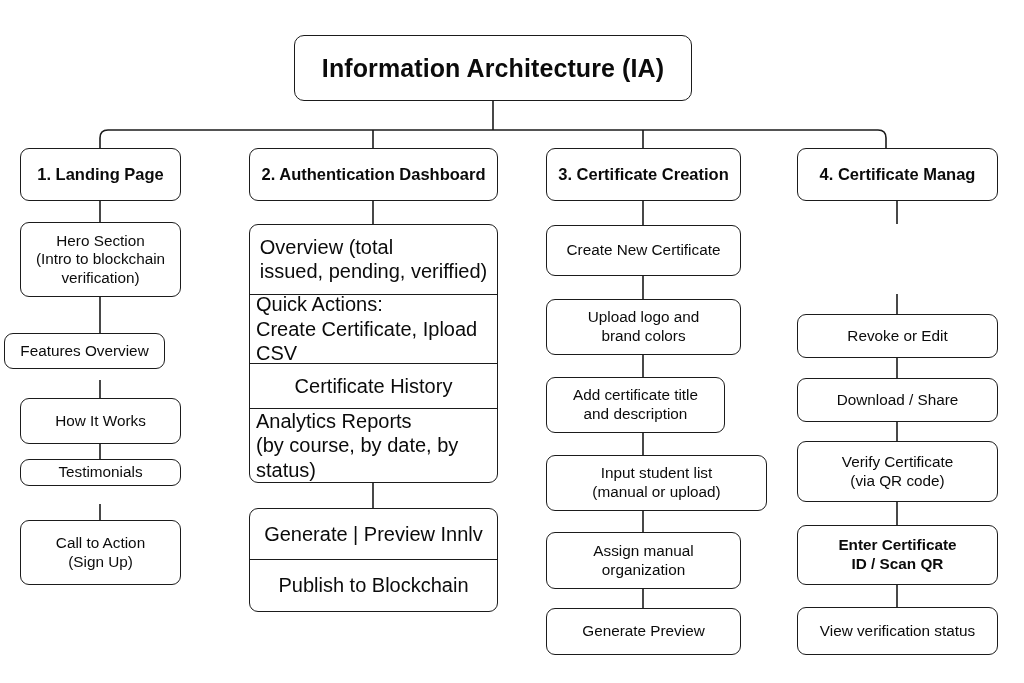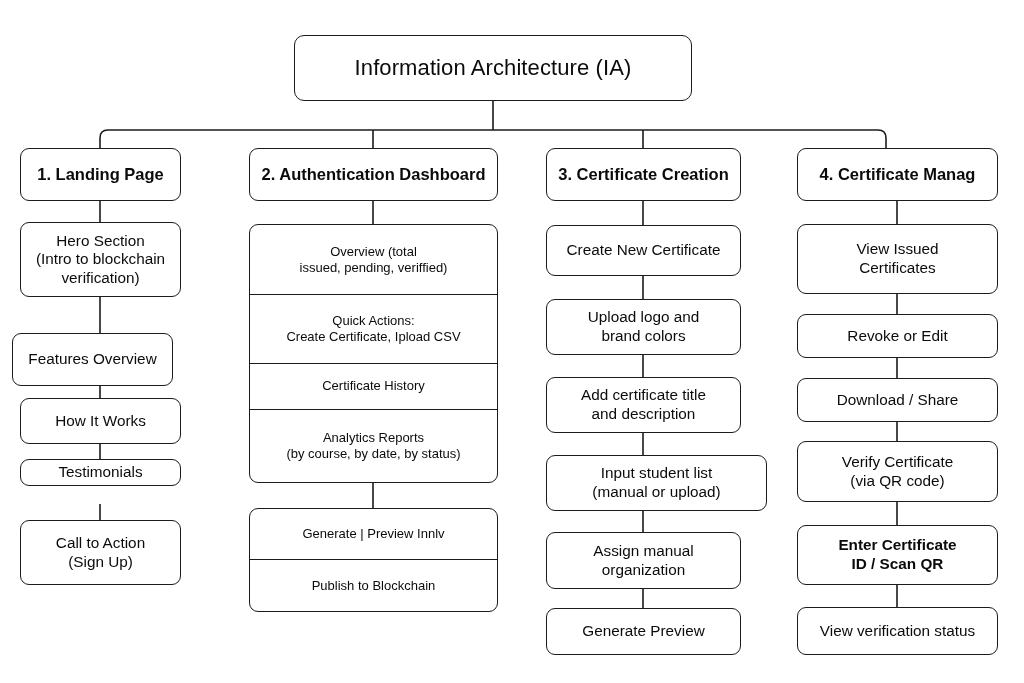--- a/index.html
+++ b/index.html
@@ -35,22 +35,22 @@
     display: flex;
     align-items: center;
     justify-content: center;
     text-align: center;
     line-height: 1.22;
     white-space: pre-line;
     padding: 2px 6px;
   }
 
   .root {
-    font-size: 22px;
-    font-weight: 400;
+    font-size: 25px;
+    font-weight: 700;
     letter-spacing: .1px;
     border-width: 1.8px;
     border-radius: 10px;
   }
 
   .colhead {
     font-size: 16.5px;
     font-weight: 700;
   }
 
@@ -69,24 +69,24 @@
     overflow: hidden;
     display: flex;
     flex-direction: column;
   }
   .group .row {
     box-sizing: border-box;
     flex: 1 1 auto;
     display: flex;
     align-items: center;
     justify-content: center;
-    text-align: center;
+    text-align: left;
     line-height: 1.22;
     white-space: pre-line;
-    font-size: 13px;
+    font-size: 20px;
     padding: 2px 6px;
     border-bottom: 1.5px solid #1b1b1b;
   }
   .group .row:last-child {
     border-bottom: none;
   }
 </style>
 </head>
 <body>
 
@@ -133,21 +133,21 @@
 
   <div class="node colhead" style="left:20px; top:148px; width:161px; height:53px;">
     <span>1. Landing Page</span>
   </div>
 
   <div class="node item" style="left:20px; top:222px; width:161px; height:75px;">
     <span>Hero Section
 (Intro to blockchain
 verification)</span>
   </div>
-  <div class="node item" style="left:12px; top:333px; width:161px; height:53px;">
+  <div class="node item" style="left:4px; top:333px; width:161px; height:36px;">
     <span>Features Overview</span>
   </div>
   <div class="node item" style="left:20px; top:398px; width:161px; height:46px;">
     <span>How It Works</span>
   </div>
   <div class="node item" style="left:20px; top:459px; width:161px; height:27px;">
     <span>Testimonials</span>
   </div>
   <div class="node item" style="left:20px; top:520px; width:161px; height:65px;">
     <span>Call to Action
@@ -189,44 +189,40 @@
     <span>3. Certificate Creation</span>
   </div>
 
   <div class="node item" style="left:546px; top:225px; width:195px; height:51px;">
     <span>Create New Certificate</span>
   </div>
   <div class="node item" style="left:546px; top:299px; width:195px; height:56px;">
     <span>Upload logo and
 brand colors</span>
   </div>
-  <div class="node item" style="left:546px; top:377px; width:195px; height:56px;">
+  <div class="node item" style="left:546px; top:377px; width:179px; height:56px;">
     <span>Add certificate title
 and description</span>
   </div>
   <div class="node item" style="left:546px; top:455px; width:221px; height:56px;">
     <span>Input student list
 (manual or upload)</span>
   </div>
   <div class="node item" style="left:546px; top:532px; width:195px; height:57px;">
     <span>Assign manual
 organization</span>
   </div>
   <div class="node item" style="left:546px; top:608px; width:195px; height:47px;">
     <span>Generate Preview</span>
   </div>
 
   <div class="node colhead" style="left:797px; top:148px; width:201px; height:53px;">
     <span>4. Certificate Manag</span>
   </div>
 
-  <div class="node item" style="left:797px; top:224px; width:201px; height:70px;">
-    <span>View Issued
-Certificates</span>
-  </div>
   <div class="node item" style="left:797px; top:314px; width:201px; height:44px;">
     <span>Revoke or Edit</span>
   </div>
   <div class="node item" style="left:797px; top:378px; width:201px; height:44px;">
     <span>Download / Share</span>
   </div>
   <div class="node item" style="left:797px; top:441px; width:201px; height:61px;">
     <span>Verify Certificate
 (via QR code)</span>
   </div>

